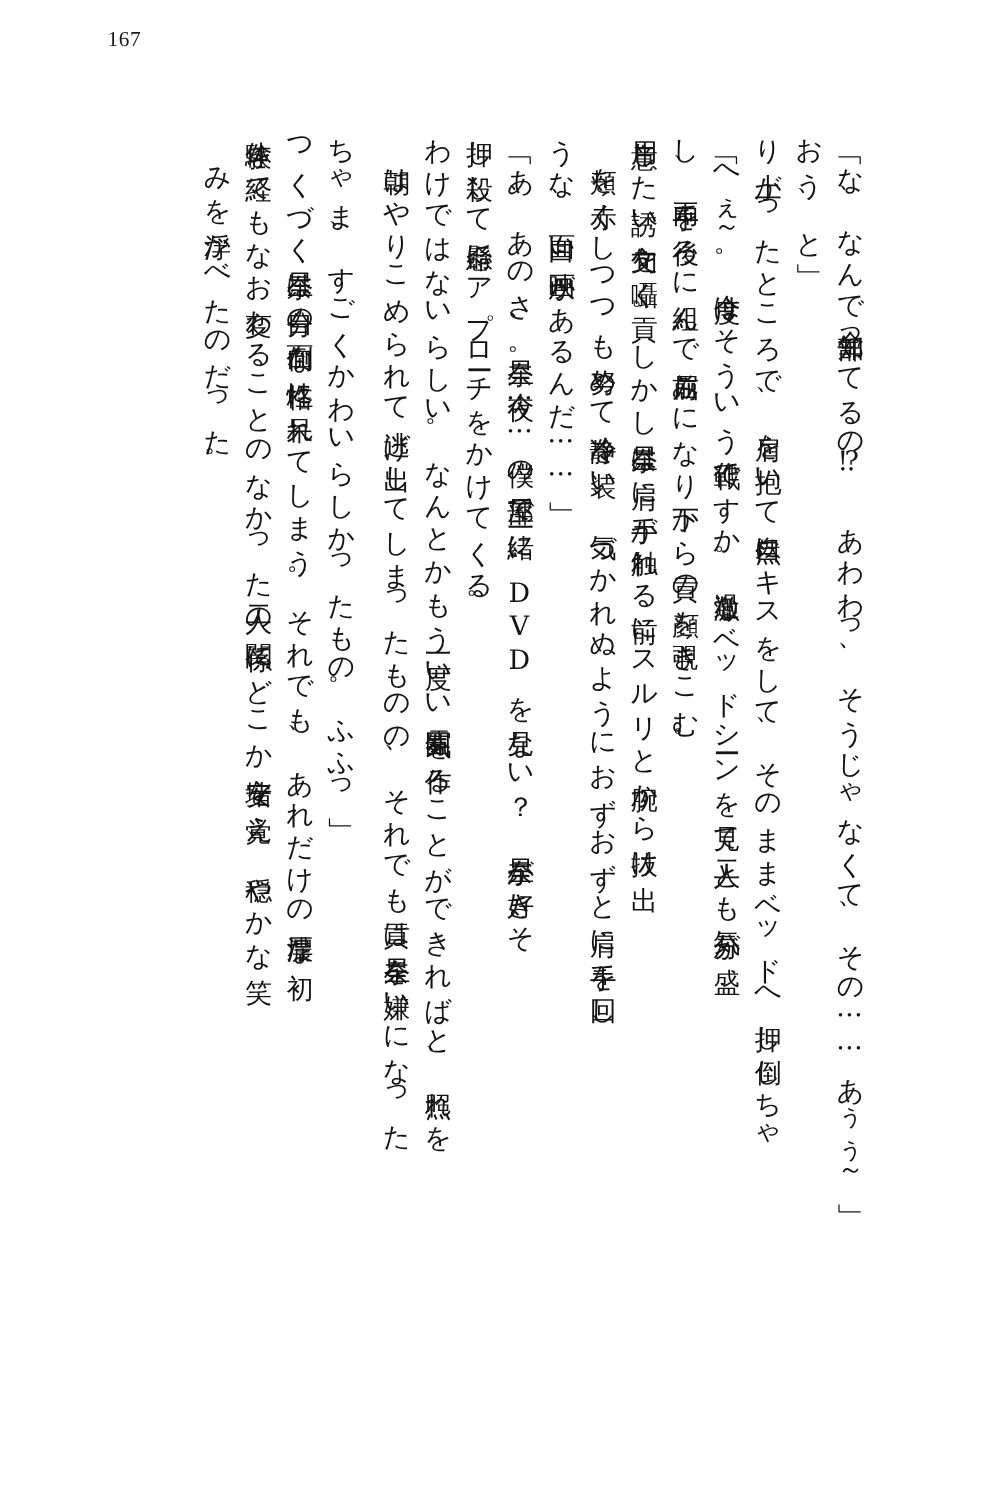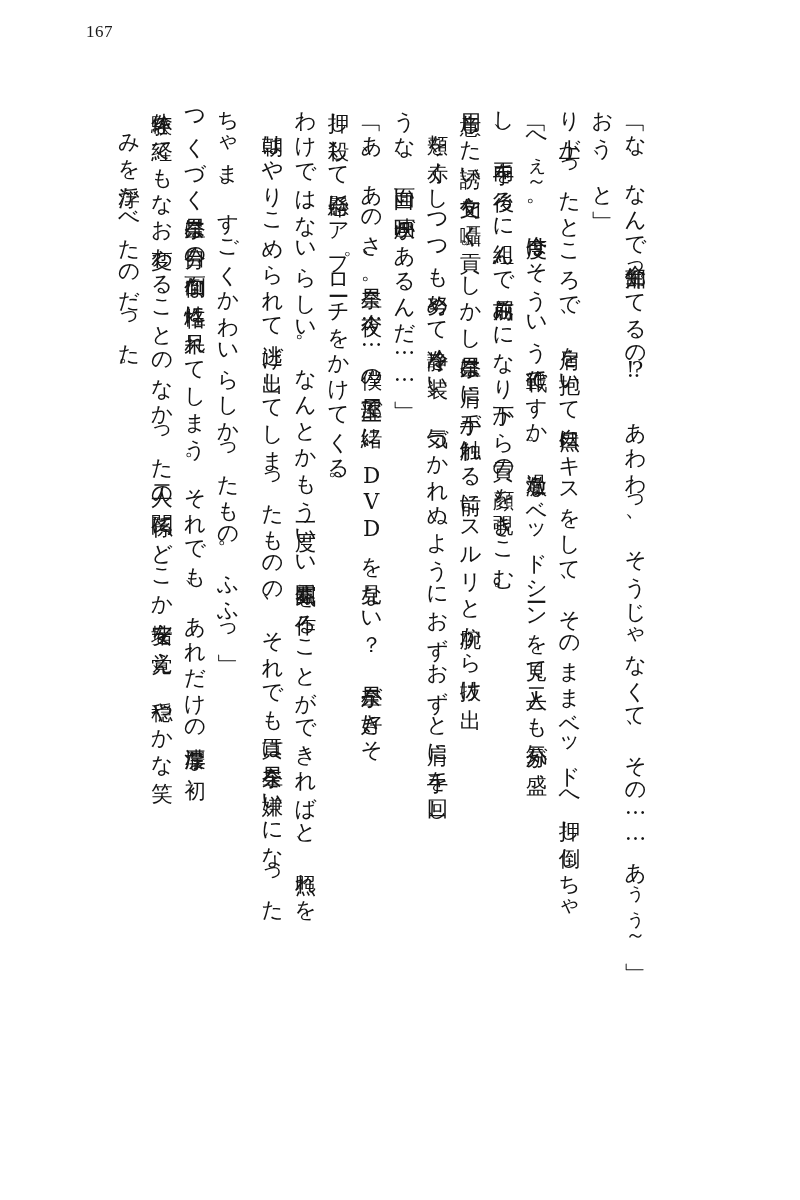--- a/index.html
+++ b/index.html
@@ -8,20 +8,21 @@
     background: #ffffff;
   }
   .page {
     position: relative;
     width: 708px;
     height: 1200px;
     background: #ffffff;
     overflow: hidden;
     font-family: "DejaVu Serif", "Liberation Serif", serif;
     color: #111111;
+    padding-left: 44px;
   }
   .page-number {
     position: absolute;
     top: 22px;
     left: 86px;
     font-size: 17px;
     font-family: "Liberation Serif", serif;
     color: #1a1a1a;
     letter-spacing: 0.5px;
   }

